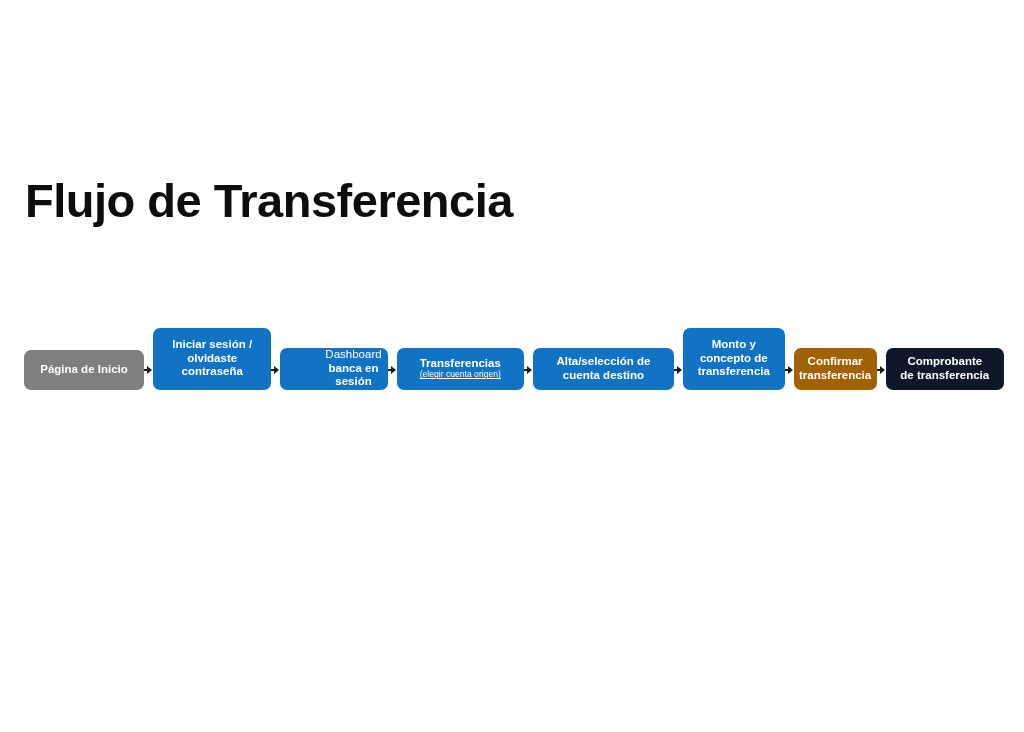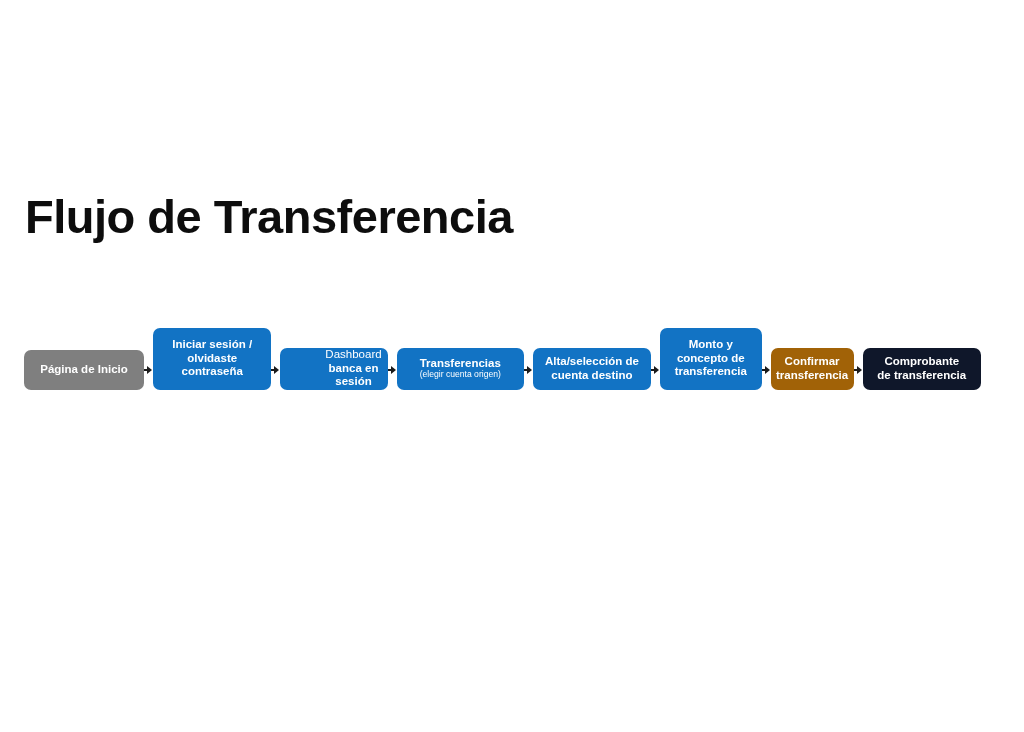--- a/index.html
+++ b/index.html
@@ -21,21 +21,21 @@
     inset: 0;
     width: 1024px;
     height: 732px;
     background: #ffffff;
   }
 
   
   #page-title {
     position: absolute;
     left: 25px;
-    top: 192px;
+    top: 176px;
     font-size: 47px;
     font-weight: bold;
     color: #0d0d0d;
     letter-spacing: -0.5px;
     line-height: 1.08;
     white-space: nowrap;
     font-family: "Liberation Sans", sans-serif;
   }
 
   
@@ -73,20 +73,21 @@
   .node .txt {
     display: block;
     width: 100%;
   }
   .node .line { display: block; }
   .node .line.reg { font-weight: normal; }
   .node .line.small {
     font-weight: normal;
     font-size: 8.6px;
     line-height: 1.15;
+    text-decoration: underline;
   }
 
   
   .h2 { height: 42px; }
   .h3 { height: 62px; }
 
   
   .connector {
     flex: 0 0 auto;
     width: 9px;
@@ -170,21 +171,21 @@
           <span class="line">Transferencias</span>
           <span class="line reg small">(elegir cuenta origen)</span>
         </span>
       </div>
       <div class="connector">
         <span class="arrow">
           <span class="tail"></span>
           <span class="head"></span>
         </span>
       </div>
-      <div class="node blue h2" style="background: rgb(18, 115, 196); width: 118px;">
+      <div class="node blue h2" style="background: rgb(18, 115, 196); width: 141px;">
         <span class="txt">
           <span class="line">Alta/selección de</span>
           <span class="line">cuenta destino</span>
         </span>
       </div>
       <div class="connector">
         <span class="arrow">
           <span class="tail"></span>
           <span class="head"></span>
         </span>

